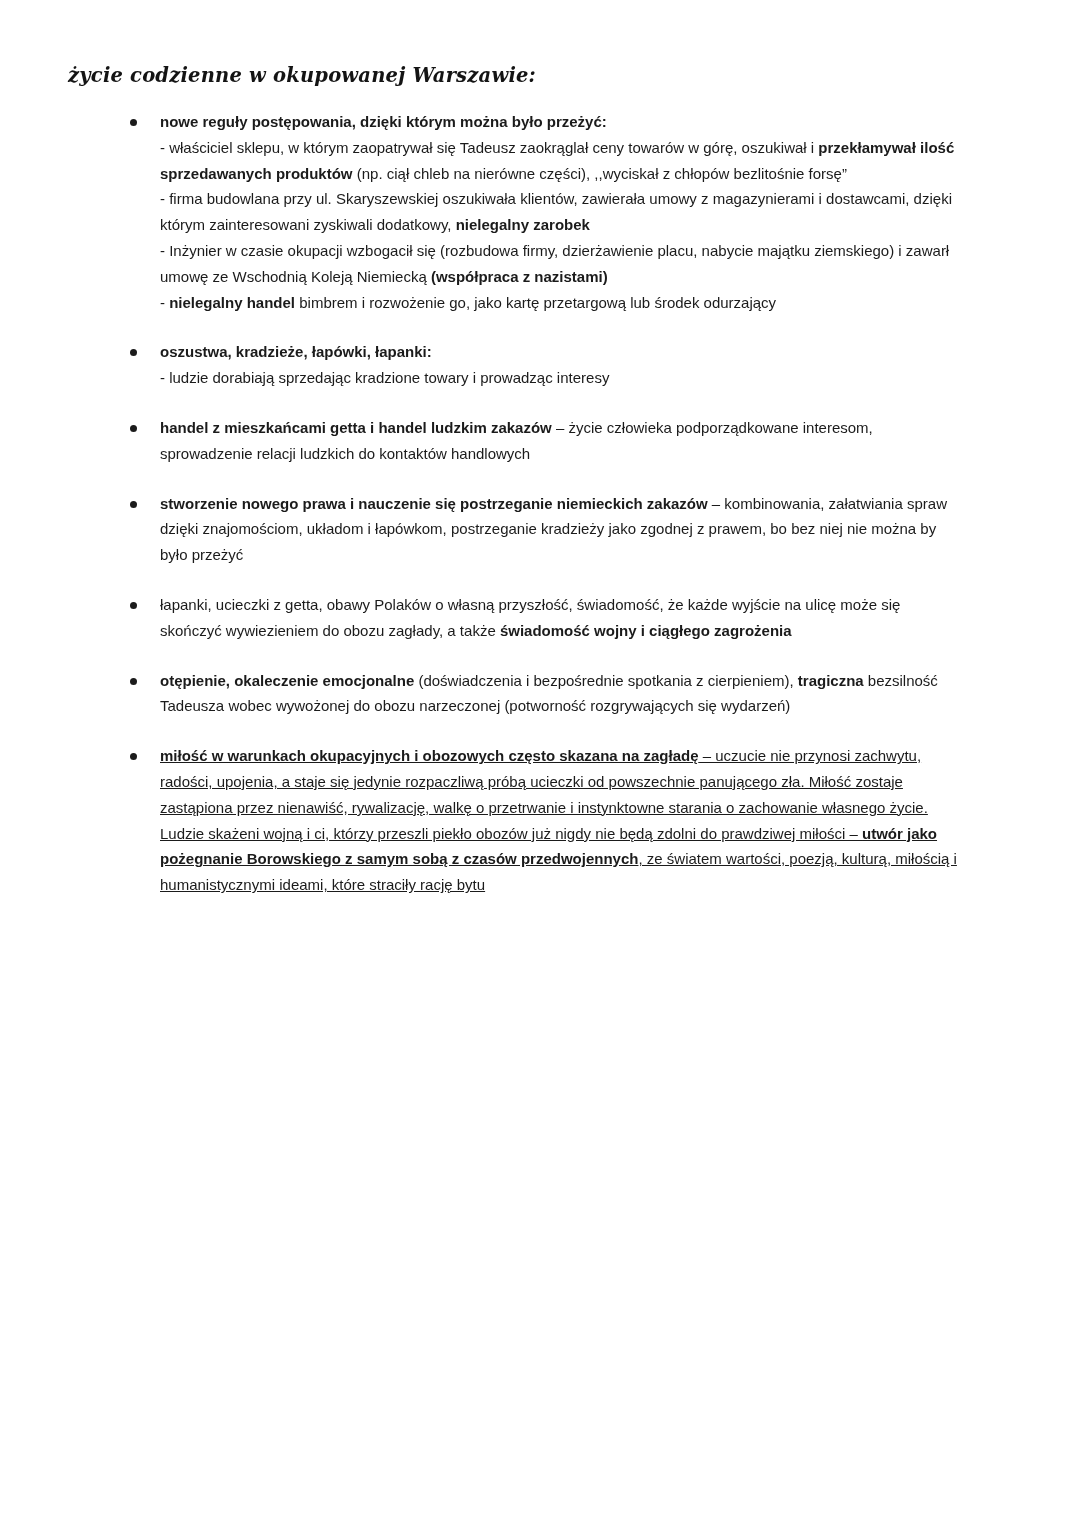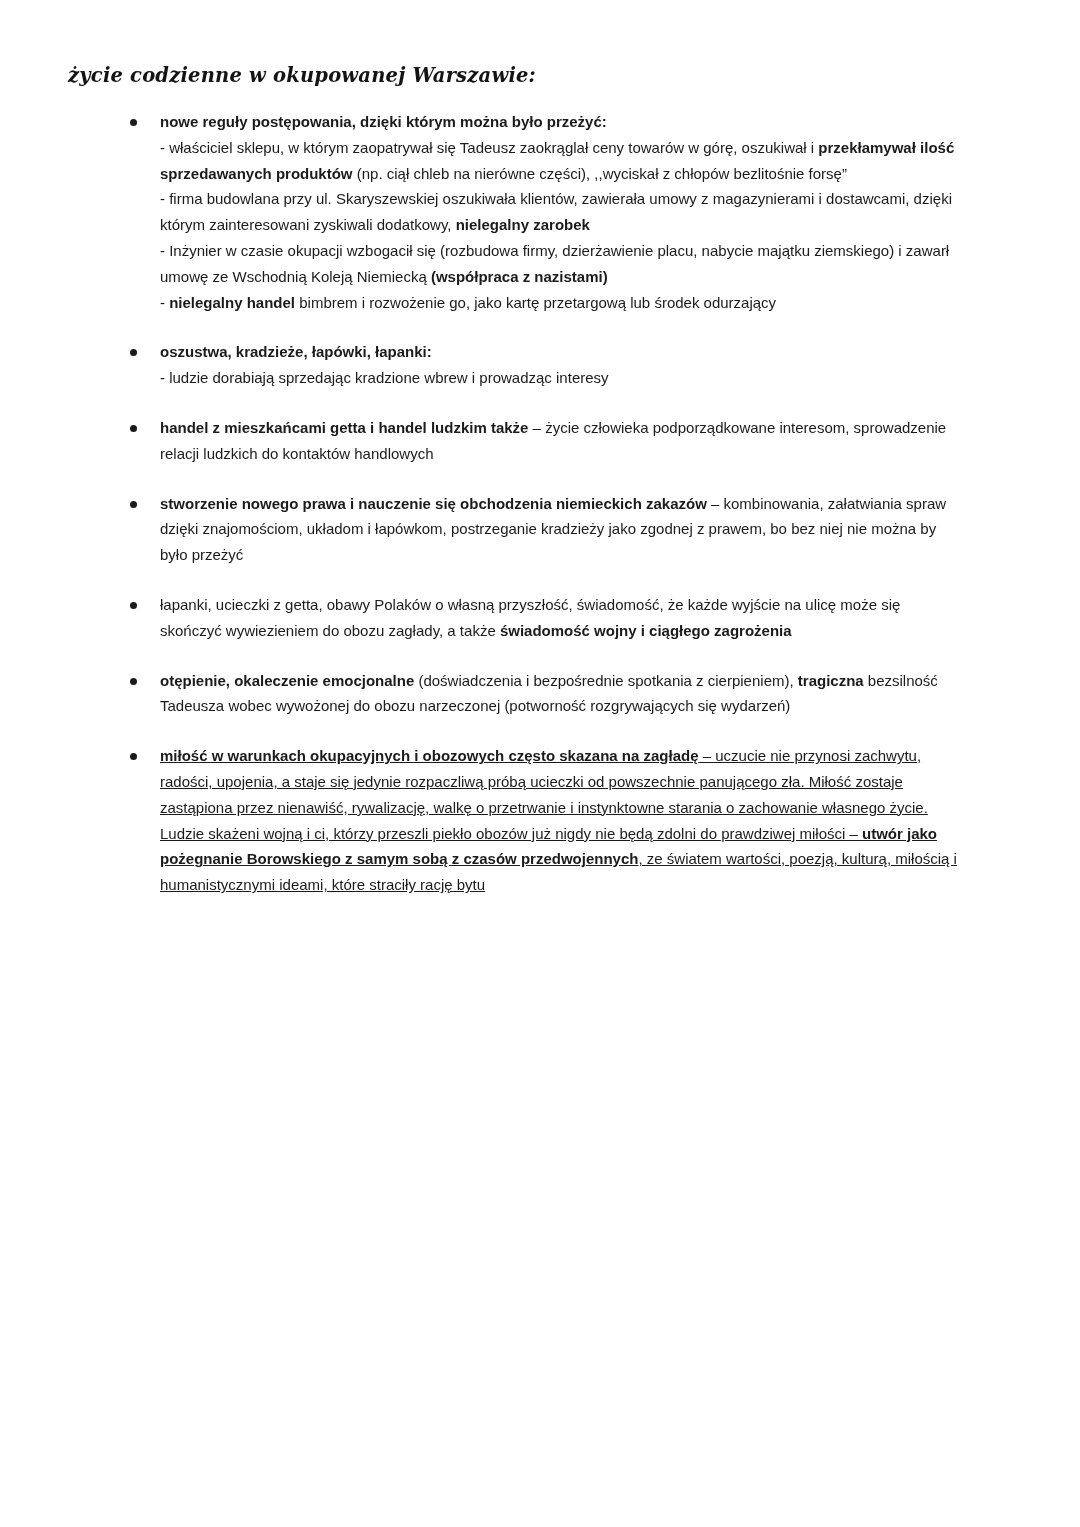--- a/index.html
+++ b/index.html
@@ -76,21 +76,21 @@
 </style>
 </head>
 <body>
 
 <div class="page">
 
   <h1 class="doc-title">życie codzienne w okupowanej Warszawie:</h1>
 
   <ul class="bullet-list" id="bullet-list">
       <li class="bullet-item spacer-after"><span class="lead">nowe reguły postępowania, dzięki którym można było przeżyć:</span><br><span class="sub-line"><span>- właściciel sklepu, w którym zaopatrywał się Tadeusz zaokrąglał ceny towarów w górę, oszukiwał i </span><span class="b">przekłamywał ilość sprzedawanych produktów</span><span> (np. ciął chleb na nierówne części), ,,wyciskał z chłopów bezlitośnie forsę”</span></span><span class="sub-line"><span>- firma budowlana przy ul. Skaryszewskiej oszukiwała klientów, zawierała umowy z magazynierami i dostawcami, dzięki którym zainteresowani zyskiwali dodatkowy, </span><span class="b">nielegalny zarobek</span></span><span class="sub-line"><span>- Inżynier w czasie okupacji wzbogacił się (rozbudowa firmy, dzierżawienie placu, nabycie majątku ziemskiego) i zawarł umowę ze Wschodnią Koleją Niemiecką </span><span class="b">(współpraca z nazistami)</span></span><span class="sub-line"><span>- </span><span class="b">nielegalny handel</span><span> bimbrem i rozwożenie go, jako kartę przetargową lub środek odurzający</span></span></li>
-      <li class="bullet-item spacer-after"><span class="lead">oszustwa, kradzieże, łapówki, łapanki:</span><br><span class="sub-line"><span>- ludzie dorabiają sprzedając kradzione wbrew i prowadząc interesy</span></span></li>
-      <li class="bullet-item"><span class="lead">handel z mieszkańcami getta i handel ludzkim także</span><span class="para"><span> – życie człowieka podporządkowane interesom, sprowadzenie relacji ludzkich do kontaktów handlowych</span></span></li>
-      <li class="bullet-item"><span class="lead">stworzenie nowego prawa i nauczenie się obchodzenia niemieckich zakazów</span><span class="para"><span> – kombinowania, załatwiania spraw dzięki znajomościom, układom i łapówkom, postrzeganie kradzieży jako zgodnej z prawem, bo bez niej nie można by było przeżyć</span></span></li>
+      <li class="bullet-item spacer-after"><span class="lead">oszustwa, kradzieże, łapówki, łapanki:</span><br><span class="sub-line"><span>- ludzie dorabiają sprzedając kradzione towary i prowadząc interesy</span></span></li>
+      <li class="bullet-item"><span class="lead">handel z mieszkańcami getta i handel ludzkim zakazów</span><span class="para"><span> – życie człowieka podporządkowane interesom, sprowadzenie relacji ludzkich do kontaktów handlowych</span></span></li>
+      <li class="bullet-item"><span class="lead">stworzenie nowego prawa i nauczenie się postrzeganie niemieckich zakazów</span><span class="para"><span> – kombinowania, załatwiania spraw dzięki znajomościom, układom i łapówkom, postrzeganie kradzieży jako zgodnej z prawem, bo bez niej nie można by było przeżyć</span></span></li>
       <li class="bullet-item"><span class="para"><span>łapanki, ucieczki z getta, obawy Polaków o własną przyszłość, świadomość, że każde wyjście na ulicę może się skończyć wywiezieniem do obozu zagłady, a także </span><span class="b">świadomość wojny i ciągłego zagrożenia</span></span></li>
       <li class="bullet-item"><span class="lead">otępienie, okaleczenie emocjonalne</span><span class="para"><span> (doświadczenia i bezpośrednie spotkania z cierpieniem), </span><span class="b">tragiczna</span><span> bezsilność Tadeusza wobec wywożonej do obozu narzeczonej (potworność rozgrywających się wydarzeń)</span></span></li>
       <li class="bullet-item"><span class="lead">miłość w warunkach okupacyjnych i obozowych często skazana na zagładę</span><span class="para"><span> – uczucie nie przynosi zachwytu, radości, upojenia, a staje się jedynie rozpaczliwą próbą ucieczki od powszechnie panującego zła. Miłość zostaje zastąpiona przez nienawiść, rywalizację, walkę o przetrwanie i instynktowne starania o zachowanie własnego życie. Ludzie skażeni wojną i ci, którzy przeszli piekło obozów już nigdy nie będą zdolni do prawdziwej miłości – </span><span class="b">utwór jako pożegnanie Borowskiego z samym sobą z czasów przedwojennych</span><span>, ze światem wartości, poezją, kulturą, miłością i humanistycznymi ideami, które straciły rację bytu</span></span></li>
     </ul>
 
 </div>
 
 </body></html>

